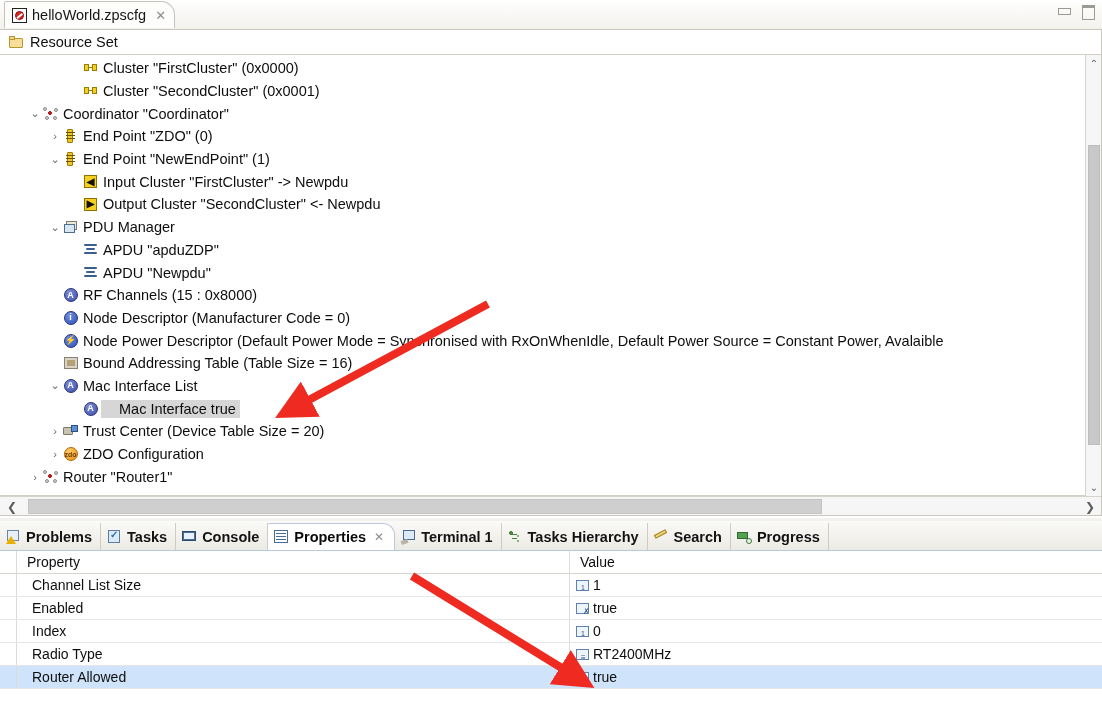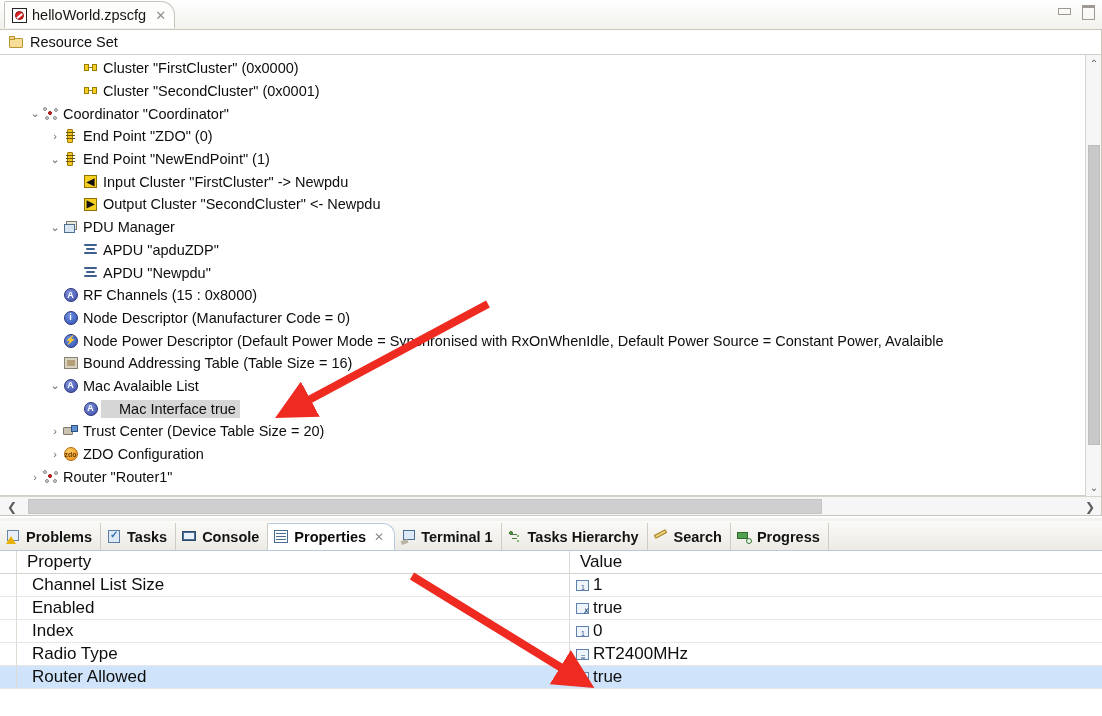--- a/index.html
+++ b/index.html
@@ -385,21 +385,21 @@
     width: 1102px; height: 166px;
     background: #ffffff;
     border-top: 1px solid #b9c9dd;
     box-sizing: border-box;
   }
   .prow {
     position: relative;
     height: 23px;
     display: flex; align-items: center;
     border-bottom: 1px solid #e6e6e6;
-    font-size: 17px; color: #0e0e0e;
+    font-size: 14px; color: #0e0e0e;
     box-sizing: border-box;
   }
   .prow.header { border-bottom: 1px solid #d8d5ce; }
   .prow.selected { background: #cfe4fa; }
   .gutter {
     width: 17px; flex: 0 0 17px; height: 100%;
     border-right: 1px solid #dedbd4;
     box-sizing: border-box;
   }
   .pname {
@@ -600,21 +600,21 @@
             <span class="ticon">
               <span class="ic-bound"></span>
             </span>
             <span class="tlabel">Bound Addressing Table (Table Size = 16)</span>
           </div>
           <div class="trow" style="padding-left: 40px;">
             <span class="twist">⌄</span>
             <span class="ticon">
               <span class="ic-circle">A</span>
             </span>
-            <span class="tlabel">Mac Avalaible List</span>
+            <span class="tlabel">Mac Interface List</span>
           </div>
           <div class="trow selected" style="padding-left: 60px;">
             <span class="twist"></span>
             <span class="ticon">
               <span class="ic-circle">A</span>
             </span>
             <span class="tlabel">Mac Interface true</span>
           </div>
           <div class="trow" style="padding-left: 40px;">
             <span class="twist">›</span>

